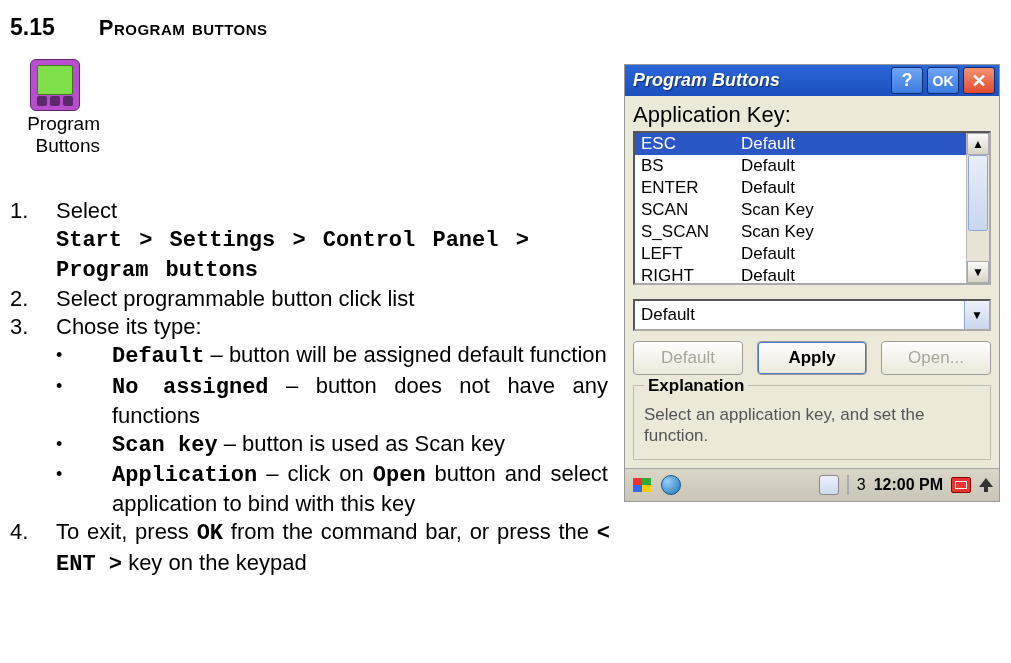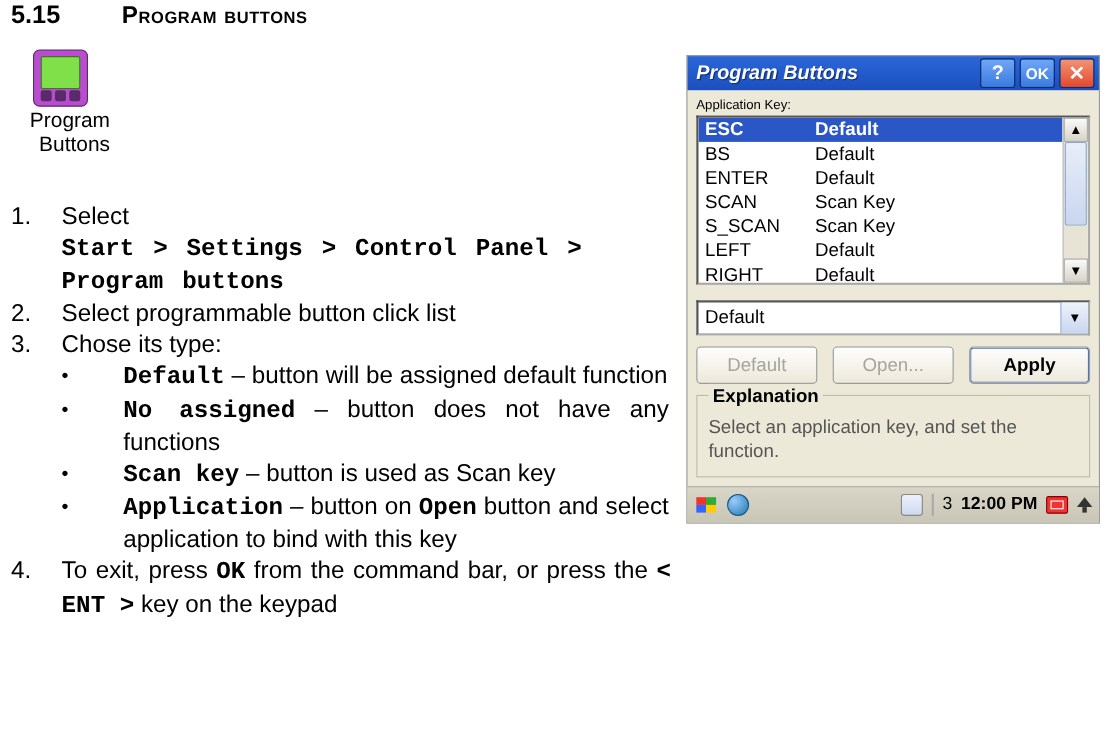--- a/index.html
+++ b/index.html
@@ -16,22 +16,23 @@
   .page {
     padding: 0 10px;
     position: relative;
     width: 100%;
     height: 100%;
     box-sizing: border-box;
   }
   .heading-row {
     display: flex;
     align-items: baseline;
-    gap: 56px;
+    gap: 44px;
     padding-top: 0;
+    margin-top: 14px;
   }
   .heading-num { font-weight: 700; font-size: 23px; }
   .heading-title { font-weight: 700; font-size: 22px; font-variant: small-caps; letter-spacing: 0.5px;}
   .icon-block {
     margin-top: 18px;
     text-align: center;
     width: 90px;
   }
   .pda-icon {
     width: 50px;
@@ -113,31 +114,31 @@
     border-radius: 3px;
     border: 1px solid #0a2a6a;
     display: flex; align-items: center; justify-content: center;
     font-style: normal;
     font-weight: 700;
   }
   .tb-help { background: linear-gradient(#6fa6f7,#3a7be0); color:#fff; }
   .tb-ok   { background: linear-gradient(#6fa6f7,#3a7be0); color:#fff; font-size:14px;}
   .tb-close{ background: linear-gradient(#f29474,#e2492d); color:#fff; }
   .panel-body { padding: 6px 8px 8px; }
-  .label-row { font-size: 12px; margin-bottom: 3px; }
+  .label-row { font-size: 22px; margin-bottom: 3px; }
   .listbox {
     border: 2px inset #aaa;
     background: #fff;
     height: 150px;
     display: flex;
     font-size: 17px;
   }
   .list-inner { flex:1; overflow:hidden; }
   .list-row { display:flex; padding: 1px 6px; }
-  .list-row.sel { background:#2a56c6; color:#fff;font-weight:bold; }
+  .list-row.sel { background:#2a56c6; color:#fff; }
   .lcol1 { flex: 0 0 100px; }
   .lcol2 { flex:1; }
   .vscroll {
     width:22px; background:#e7e4d6; border-left:1px solid #bbb;
     display:flex; flex-direction:column;
   }
   .vs-up,.vs-down{height:20px;background:linear-gradient(#fafafa,#d7d4c6);border:1px solid #aaa;display:flex;align-items:center;justify-content:center;font-size:12px;}
   .vs-track{flex:1;position:relative;}
   .vs-thumb{position:absolute;left:1px;right:1px;top:0;height:70%;background:linear-gradient(#e8eef9,#c9d6ef);border:1px solid #8aa7d6;border-radius:2px;}
   .combo {
@@ -250,21 +251,21 @@
           <div class="sub-body jw"><span class="mono-b">No assigned</span><span> – button does not have any functions</span></div>
         </div>
 
         <div class="sub-item">
             <div class="sub-bullet">•</div>
           <div class="sub-body"><span class="mono-b">Scan key</span><span>  – button is used as Scan key</span></div>
         </div>
 
         <div class="sub-item">
             <div class="sub-bullet">•</div>
-          <div class="sub-body"><span class="mono-b">Application</span><span> – button on </span><span class="mono">Open</span><span> button and select application to bind with this key</span></div>
+          <div class="sub-body"><span class="mono-b">Application</span><span> – click on </span><span class="mono">Open</span><span> button and select application to bind with this key</span></div>
         </div>
       </div>
     </div>
     <div class="step">
       <div class="step-num">4.</div>
       <div class="step-body jw">
         <span>To exit, press </span><span class="mono-b">OK</span><span> from the command bar, or press the </span><span class="mono-b">&lt; ENT &gt;</span><span> key on the keypad</span>
       </div>
     </div>
   </div>
@@ -316,22 +317,22 @@
             </div>
           <div class="vs-down">▼</div>
         </div>
       </div>
       <div class="combo">
         <div class="combo-text">Default</div>
         <div class="combo-btn">▼</div>
       </div>
       <div class="btn-row">
         <div class="wbtn disabled">Default</div>
+        <div class="wbtn apply">Apply</div>
         <div class="wbtn disabled">Open...</div>
-        <div class="wbtn apply">Apply</div>
       </div>
       <div class="group">
         <div class="group-title">Explanation</div>
         <div>Select an application key, and set the function.</div>
       </div>
     </div>
     <div class="taskbar">
       <div class="flag">
           <span></span>
         </div>

